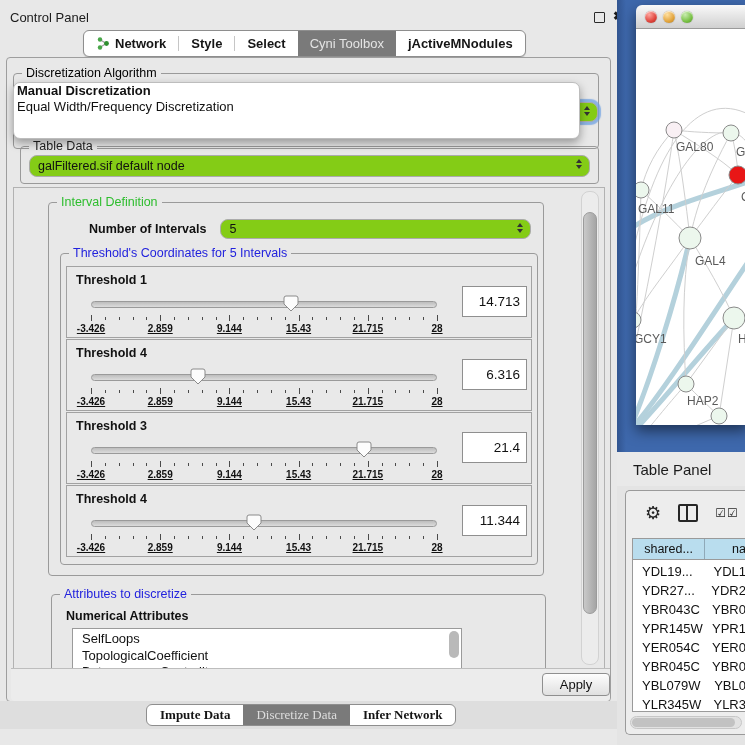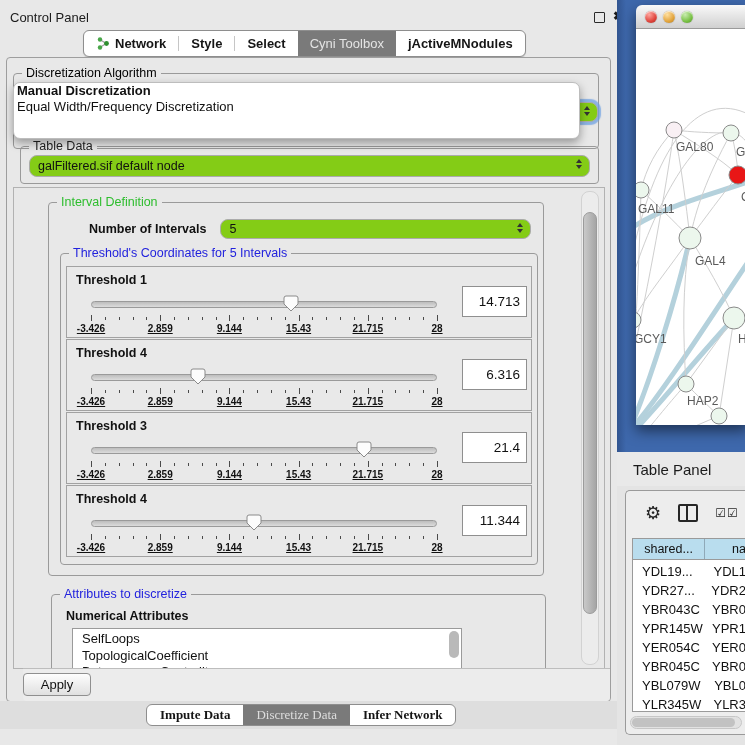--- a/index.html
+++ b/index.html
@@ -72,22 +72,22 @@
   .value-box{position:absolute;right:4px;top:19px;width:57px;height:29px;background:#fff;border:1px solid #8f8f8f;
              display:flex;align-items:center;justify-content:flex-end;padding-right:6px;font-size:13.5px;color:#111;box-sizing:content-box;}
 
   .fs-attrs{margin:18px 14px 0 37px;width:493px;padding:4px 0 30px 0;}
   .fs-attrs > .legend{color:#2222dd;}
   .attr-label{margin:10px 0 5px 14px;font-size:12.5px;font-weight:bold;color:#111;}
   .listbox{position:relative;margin-left:20px;width:390px;height:47px;background:#fff;border:1px solid #9a9a9a;
            overflow:hidden;padding:2px 0 0 9px;box-sizing:border-box;font-size:13px;line-height:16.5px;color:#111;}
   .list-thumb{position:absolute;right:2px;top:2px;width:10px;height:27px;background:#b9b9b9;border-radius:5px;}
 
-  .apply-row{position:absolute;left:16px;right:0;bottom:0;height:32px;border-top:1px solid #bdbdbd;background:#ececec;
-             border-radius:0 0 4px 4px;display:flex;align-items:flex-start;justify-content:flex-start;}
+  .apply-row{position:absolute;left:4px;right:0;bottom:0;height:32px;border-top:1px solid #bdbdbd;background:#ececec;
+             border-radius:0 0 4px 4px;display:flex;align-items:flex-start;justify-content:flex-end;}
   .apply-btn{margin-top:4px;width:66px;height:21px;border:1px solid #8f8f8f;border-radius:4px;
              background:linear-gradient(#fdfdfd,#e0e0e0);font-size:13px;color:#111;display:flex;align-items:center;justify-content:center;}
 
   .bottom-band{position:absolute;left:0;top:701px;width:617px;height:28px;background:#dedede;}
   .bottom-tabgroup{position:absolute;left:146px;top:704px;height:20px;display:flex;align-items:stretch;background:#fff;
                    border:1px solid #8e8e8e;border-radius:6px;overflow:hidden;}
   .btab{display:flex;align-items:center;padding:0 13px;font-size:13px;font-weight:bold;color:#151515;white-space:nowrap;font-family:Liberation Serif, serif;}
   .btab.selected{background:#7a7a7a;color:#dedede;font-weight:normal;}
 
   

